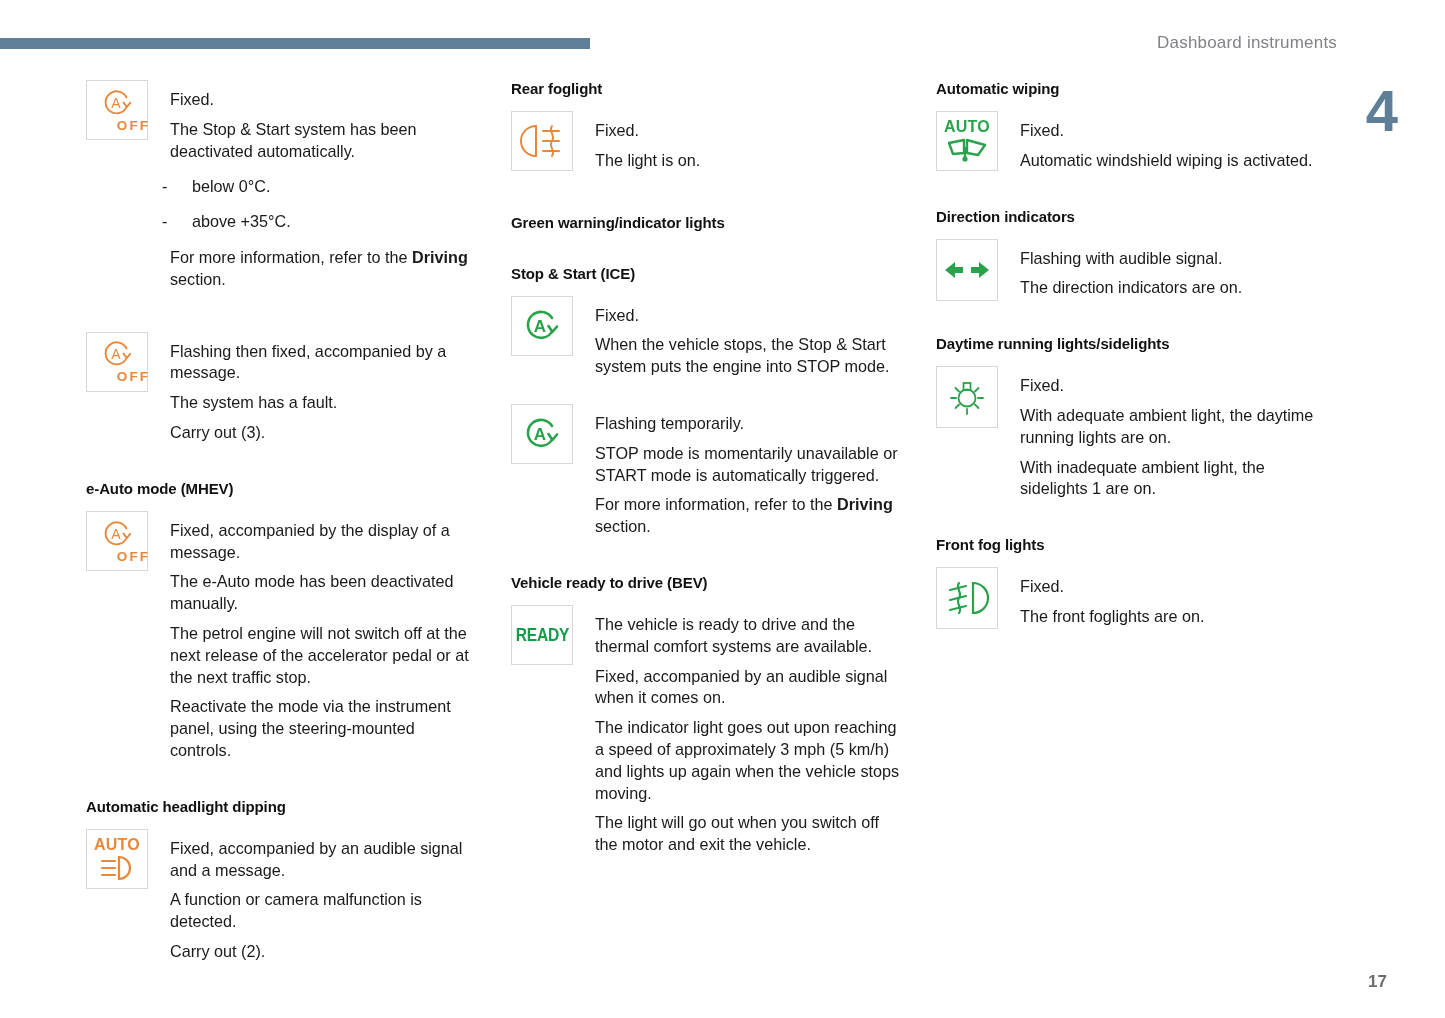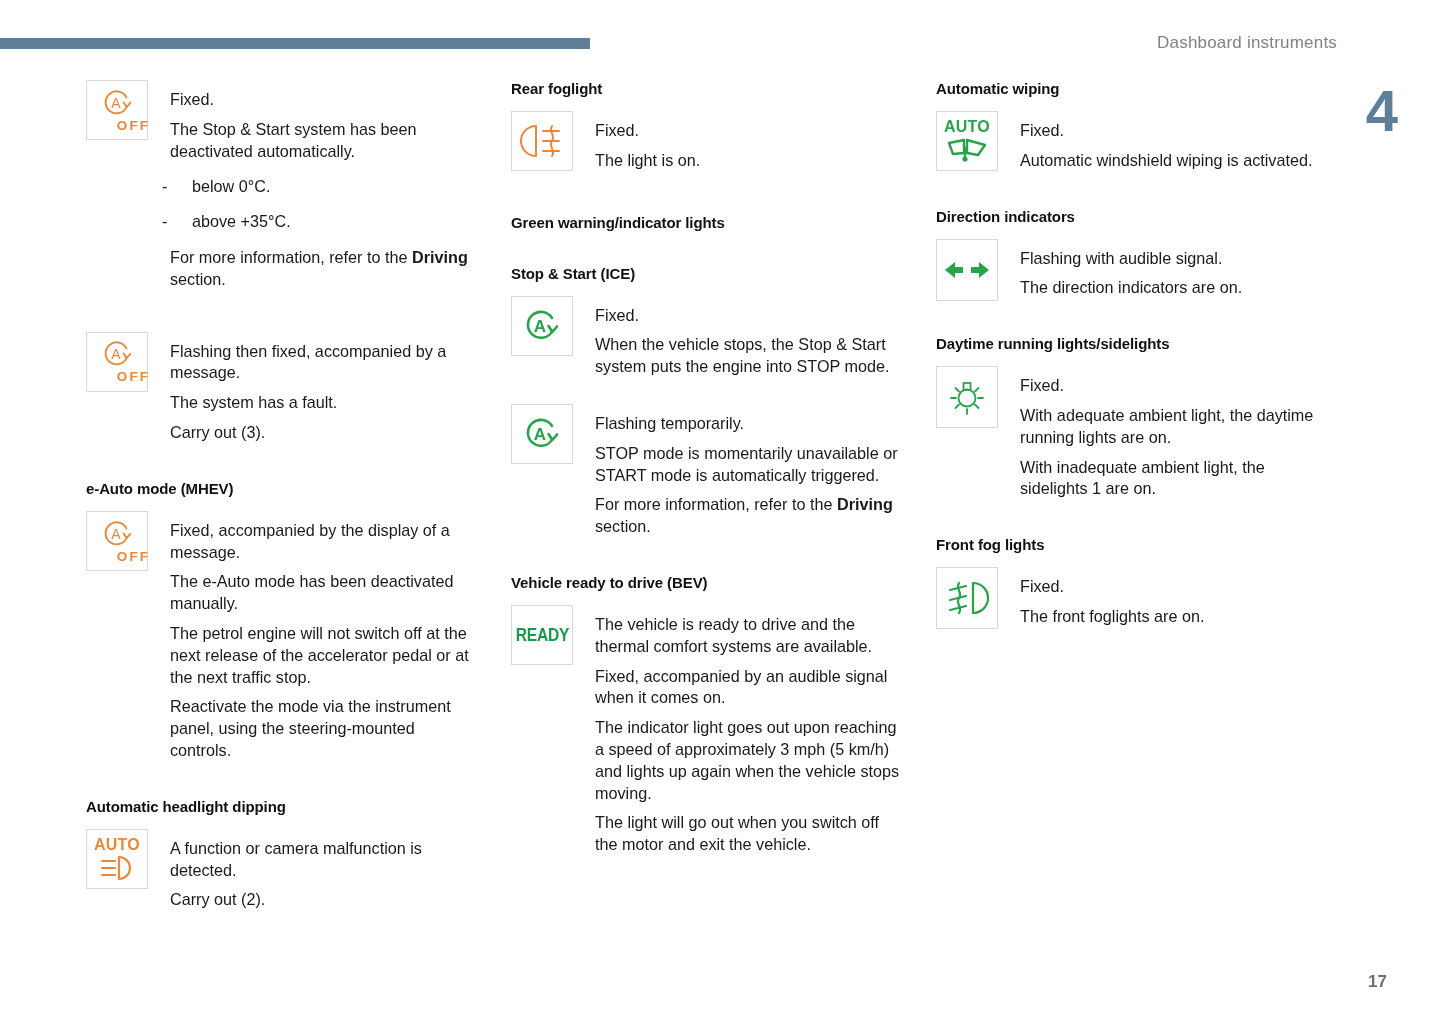--- a/index.html
+++ b/index.html
@@ -238,20 +238,21 @@
           <div class="auto-word" style="color:#E8883A">AUTO</div>
           <svg class="icon-svg" width="40" height="26" viewBox="0 0 40 26" style="margin-top:2px">
             <path d="M22 2 L22 24 A11 11 0 0 0 22 2 Z" fill="none" stroke="#E8883A" stroke-width="2.2"></path>
             <line x1="5" y1="6" x2="18" y2="6" stroke="#E8883A" stroke-width="2.2" stroke-linecap="round"></line>
             <line x1="5" y1="13" x2="18" y2="13" stroke="#E8883A" stroke-width="2.2" stroke-linecap="round"></line>
             <line x1="5" y1="20" x2="18" y2="20" stroke="#E8883A" stroke-width="2.2" stroke-linecap="round"></line>
           </svg>
         </div>
       </div>
       <div class="body">
+        <p>Fixed, accompanied by an audible signal and a message.</p>
         <p>A function or camera malfunction is detected.</p>
         <p>Carry out (2).</p>
       </div>
     </div>
 
   </div>
 
   <div class="col col-2">
 
     <h2 class="section-head">Rear foglight</h2>

